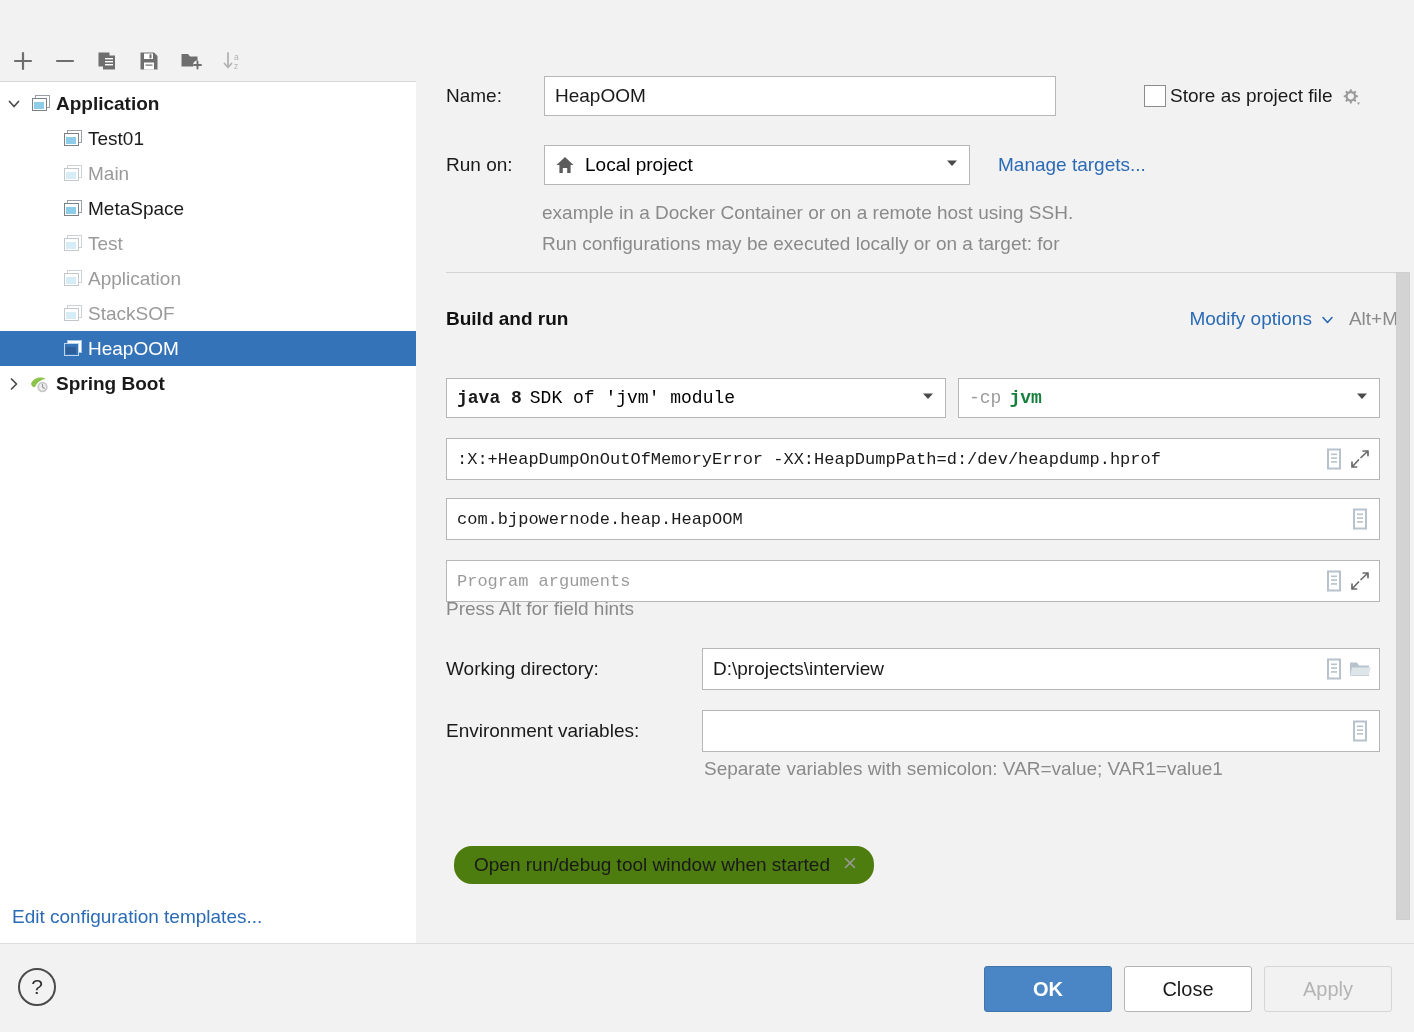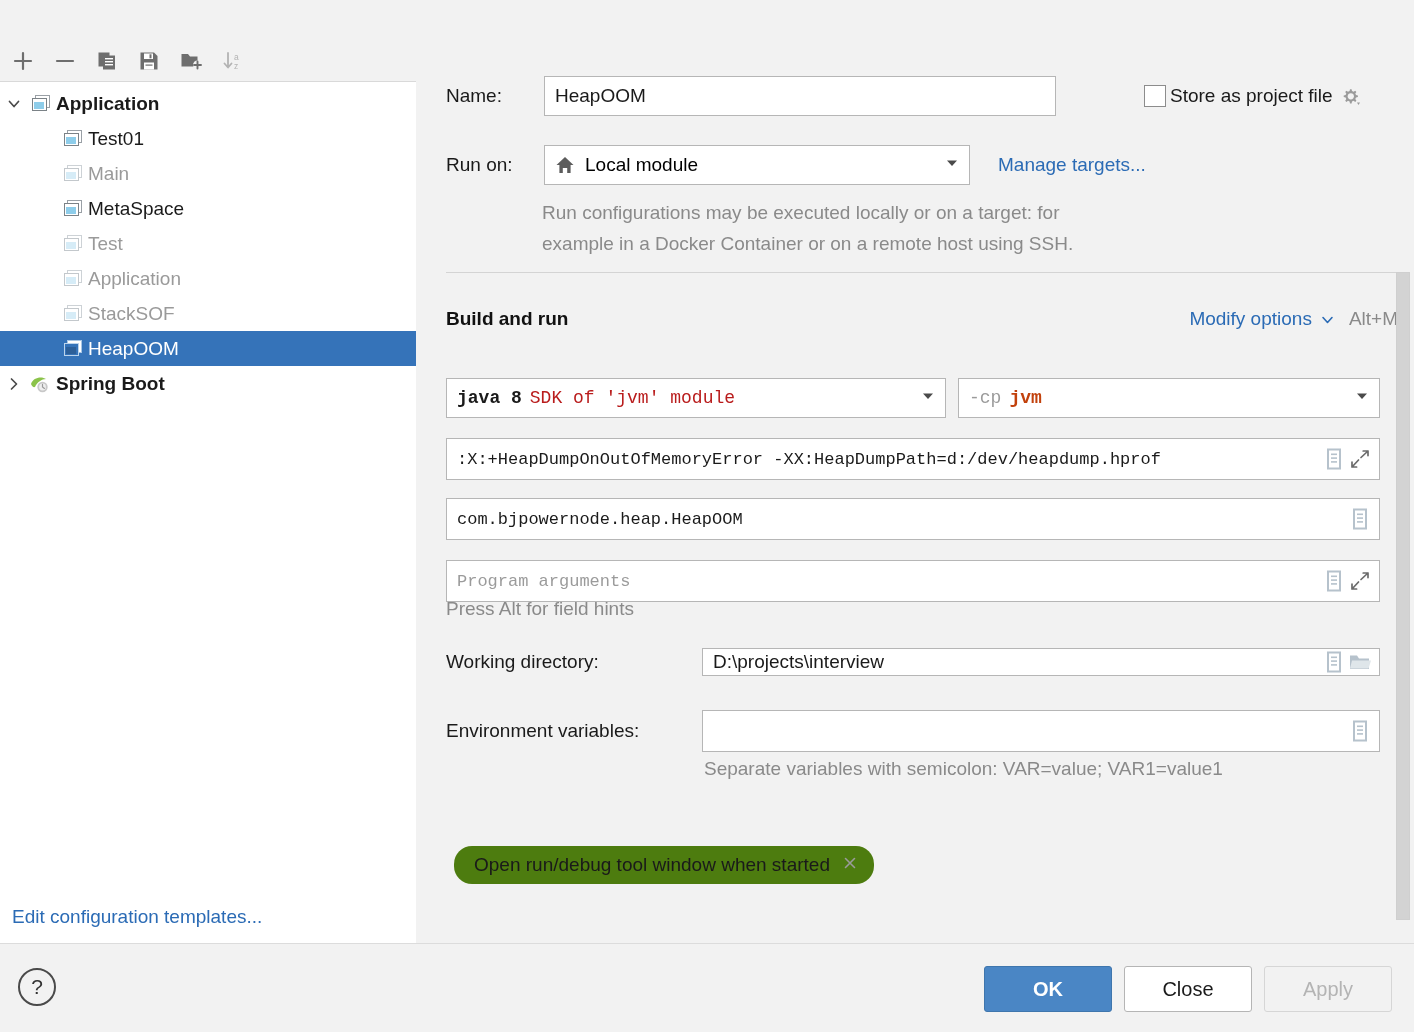--- a/index.html
+++ b/index.html
@@ -381,63 +381,63 @@
     </div>
 
     <div class="row" style="position:absolute; left:30px; top:105px; width:940px;">
       <span class="lbl-txt" style="width:98px;">Run on:</span>
       <div class="combo" style="width:426px;">
         <span style="display:flex;align-items:center;margin-right:10px;">
           <svg width="20" height="20" viewBox="0 0 20 20">
             <path d="M10 2 L18.5 10 H15.6 V18 H12.2 V13 H7.8 V18 H4.4 V10 H1.5 Z" fill="#5c5c5c"></path>
           </svg>
         </span>
-        <span>Local module</span>
+        <span>Local project</span>
         <span class="caret">
           <svg width="18" height="18" viewBox="0 0 18 18">
               <path d="M4 6.5 L9 12 L14 6.5 Z" fill="#4a4a4a"></path>
             </svg>
         </span>
       </div>
       <span class="link" style="margin-left:28px;">Manage targets...</span>
     </div>
 
     <div style="position:absolute; left:126px; top:157px; width:700px;">
+      <div class="lbl-txt muted" style="line-height:31px;">example in a Docker Container or on a remote host using SSH.</div>
       <div class="lbl-txt muted" style="line-height:31px;">Run configurations may be executed locally or on a target: for</div>
-      <div class="lbl-txt muted" style="line-height:31px;">example in a Docker Container or on a remote host using SSH.</div>
     </div>
 
     <div class="section-line" style="left:30px; top:232px; width:952px;"></div>
 
     <div style="position:absolute; left:30px; top:268px; width:952px; display:flex; align-items:center;">
       <span class="section-title">Build and run</span>
       <span style="margin-left:auto; display:flex; align-items:center; gap:8px;">
         <span class="link">Modify options</span>
         <span style="display:flex;align-items:center;">
           <svg width="15" height="15" viewBox="0 0 15 15">
               <path d="M3 5.5 L7.5 10.5 L12 5.5" stroke="#2b6bb5" stroke-width="1.6" fill="none" stroke-linecap="round" stroke-linejoin="round"></path>
             </svg>
         </span>
         <span class="lbl-txt muted" style="margin-left:6px;">Alt+M</span>
       </span>
     </div>
 
     <div style="position:absolute; left:30px; top:338px; display:flex; gap:12px;">
       <div class="combo mono" style="width:500px; font-family:'Liberation Mono', monospace; font-size:18px;">
         <span style="font-weight:bold; color:#1a1a1a;">java 8</span>
-        <span style="color:#b91c1c; margin-left:8px;">SDK of 'jvm' module</span>
+        <span style="color:#000000; margin-left:8px;">SDK of 'jvm' module</span>
         <span class="caret">
           <svg width="18" height="18" viewBox="0 0 18 18">
               <path d="M4 6.5 L9 12 L14 6.5 Z" fill="#4a4a4a"></path>
             </svg>
         </span>
       </div>
       <div class="combo" style="width:422px; font-family:'Liberation Mono', monospace; font-size:18px;">
         <span style="color:#9b9b9b;">-cp</span>
-        <span style="font-weight:bold; color:#c2410c; margin-left:8px;">jvm</span>
+        <span style="font-weight:bold; color:#15803d; margin-left:8px;">jvm</span>
         <span class="caret">
           <svg width="18" height="18" viewBox="0 0 18 18">
               <path d="M4 6.5 L9 12 L14 6.5 Z" fill="#4a4a4a"></path>
             </svg>
         </span>
       </div>
     </div>
 
     <div class="field mono" style="position:absolute; left:30px; top:398px; width:934px; height:42px;">
       <span class="val">:X:+HeapDumpOnOutOfMemoryError  -XX:HeapDumpPath=d:/dev/heapdump.hprof</span>
@@ -484,21 +484,21 @@
           <path d="M12 9.5 L19 3 M19 3 H14.2 M19 3 V7.6" stroke="#6b6b6b" stroke-width="1.7" fill="none" stroke-linecap="round" stroke-linejoin="round"></path>
           <path d="M9.5 12 L3 19 M3 19 H7.6 M3 19 V14.2" stroke="#6b6b6b" stroke-width="1.7" fill="none" stroke-linecap="round" stroke-linejoin="round"></path>
         </svg>
       </span>
     </div>
 
     <div class="lbl-txt muted" style="position:absolute; left:30px; top:558px;">Press Alt for field hints</div>
 
     <div class="row" style="position:absolute; left:30px; top:608px; width:940px;">
       <span class="lbl-txt" style="width:256px;">Working directory:</span>
-      <div class="field" style="width:678px; height:28px;">
+      <div class="field" style="width:678px; height:42px;">
         <span class="val">D:\projects\interview</span>
         <span class="icon-btn">
           <svg width="22" height="24" viewBox="0 0 22 24">
             <rect x="5" y="2.5" width="12" height="19" fill="none" stroke="#b6c2cc" stroke-width="2"></rect>
             <rect x="8" y="6.5" width="6" height="1.6" fill="#b6c2cc"></rect>
             <rect x="8" y="10.3" width="6" height="1.6" fill="#b6c2cc"></rect>
             <rect x="8" y="14.1" width="6" height="1.6" fill="#b6c2cc"></rect>
           </svg>
         </span>
         <span class="icon-btn">

